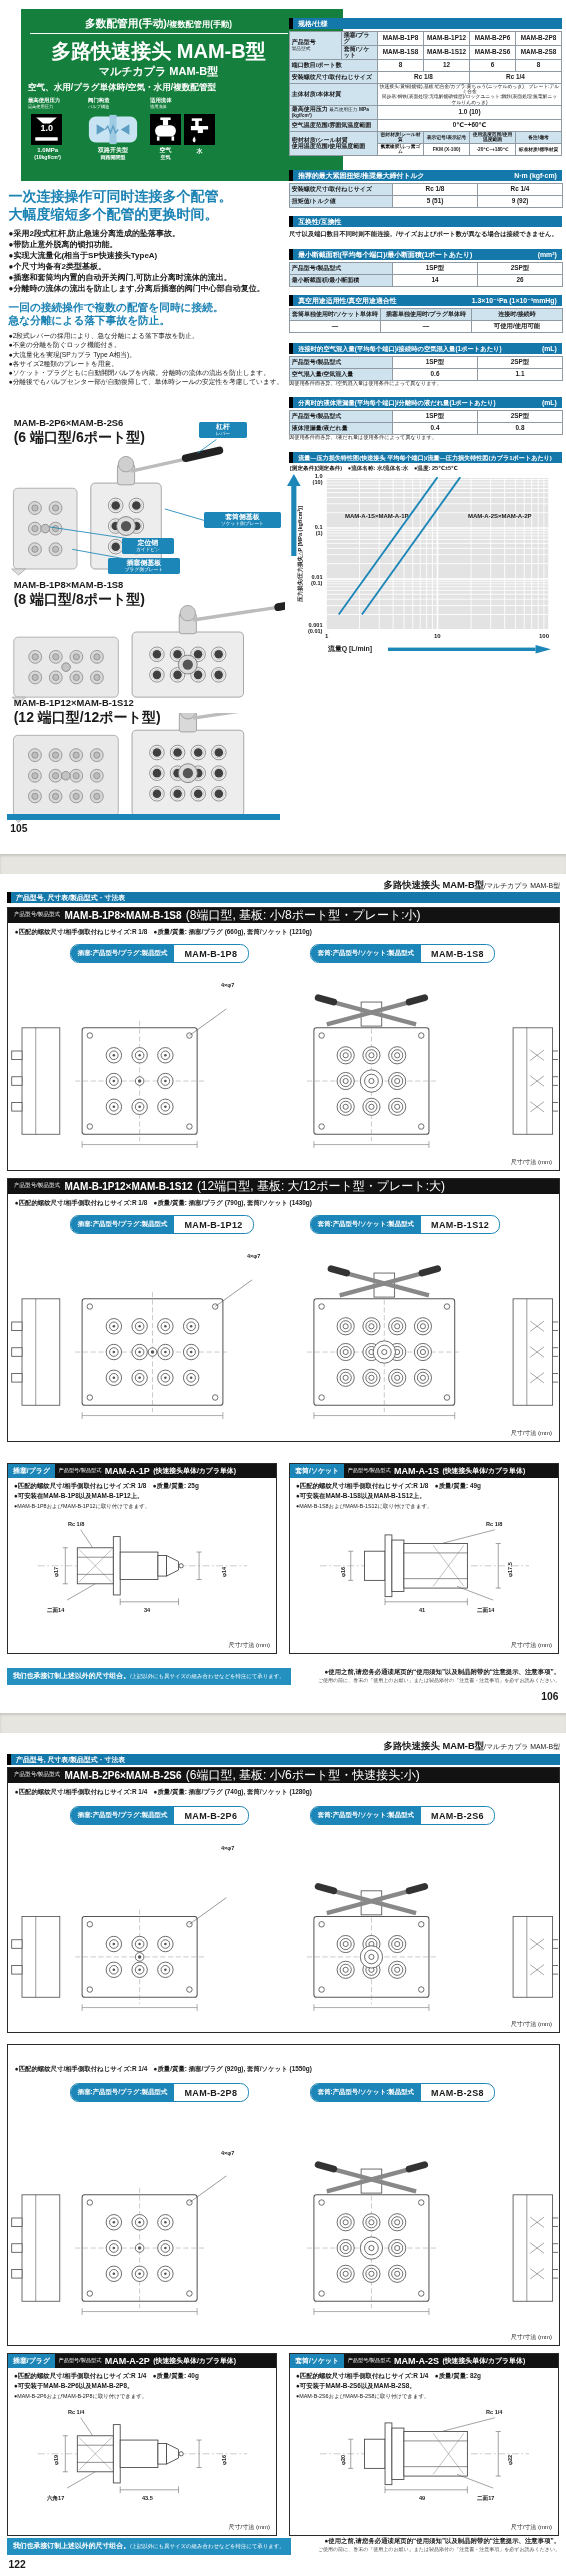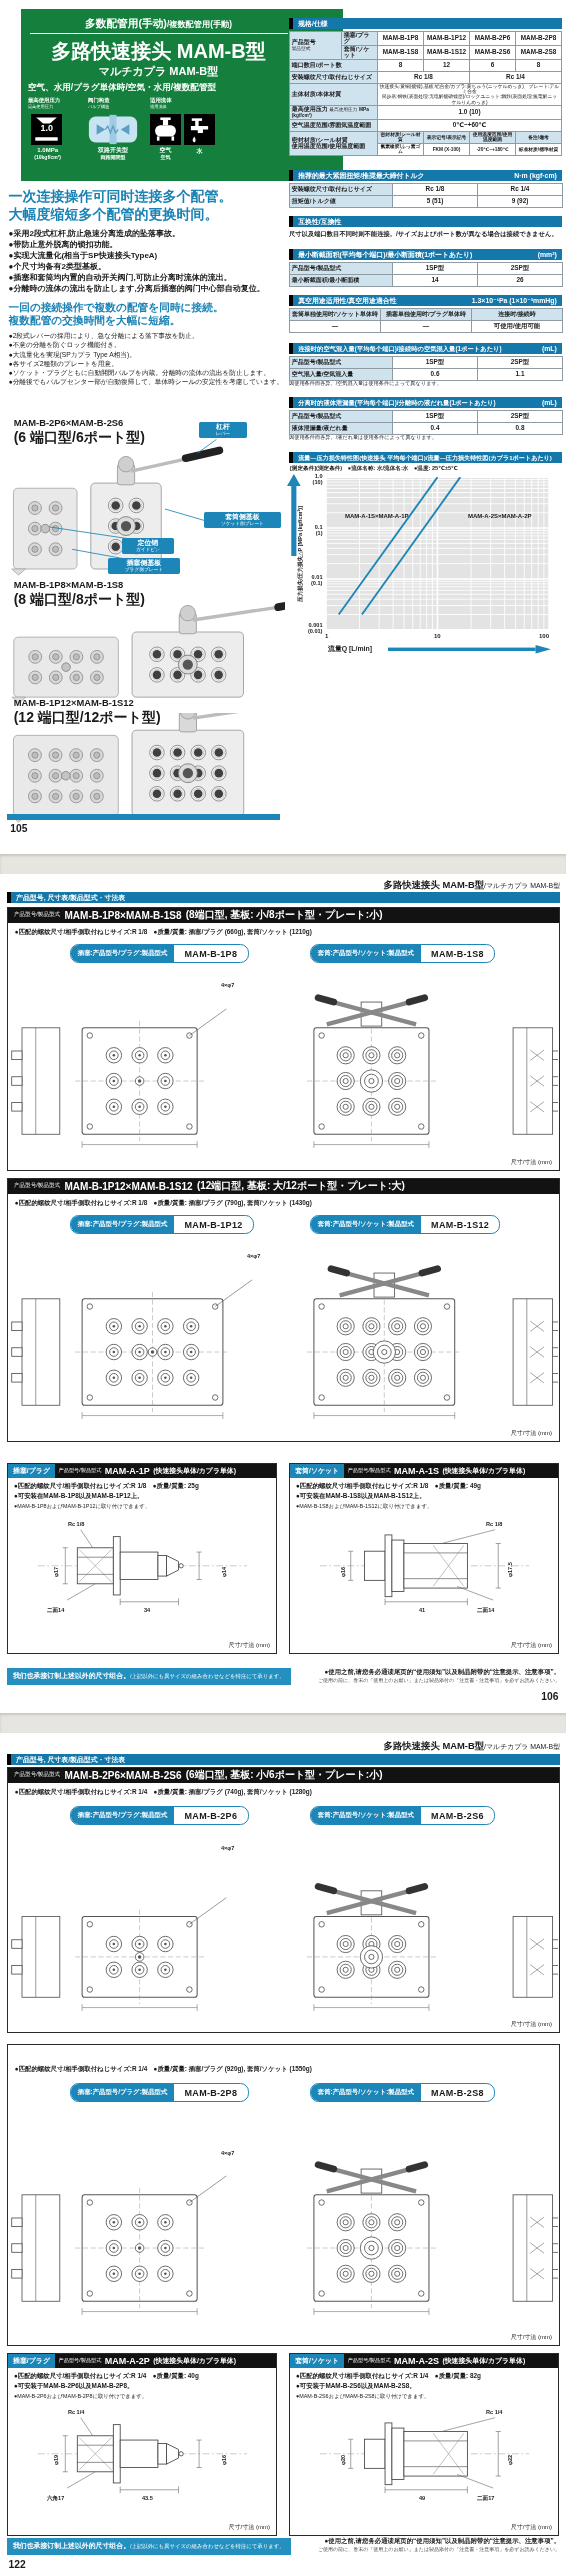--- a/index.html
+++ b/index.html
@@ -17,21 +17,21 @@
   .ct td{border:0.9px solid #8f9aa2;font-size:6px;padding:0 1.7px;height:12px;box-sizing:border-box;overflow:hidden;line-height:1.08}
   .ct td.lb{background:#cfe3ef;text-align:left;font-weight:bold}
   .ct td.vl{text-align:center;font-weight:bold;font-size:6.4px}
   .ct td.sm{font-size:4.8px}
   .tnote{position:absolute;font-size:5.2px;color:#222}
   
   .sbox{position:absolute;border:1.3px solid #2a2a2a;background:#fff;box-sizing:border-box}
   .pbar{height:14.6px;background:#121212;color:#fff;display:flex;align-items:center;gap:4.3px;padding:0 6px;white-space:nowrap;overflow:hidden}
   .pbar .l{font-size:5.6px;line-height:1.05}
   .pbar .m{font-size:10px;font-weight:bold}
-  .pbar .s{font-size:10px;font-weight:bold}
+  .pbar .s{font-size:12px;font-weight:normal}
   .spec-line{position:absolute;font-size:6.4px;white-space:nowrap;font-weight:bold}
   .pill{position:absolute;height:17px;border:1.3px solid #1d86b8;border-radius:8.6px;background:#fff;display:flex;overflow:hidden;align-items:stretch}
   .pill .pl{background:#1d86b8;color:#fff;font-size:6.4px;font-weight:bold;display:flex;align-items:center;padding:0 6.9px;white-space:nowrap}
   .pill .pm{font-weight:bold;font-size:9px;display:flex;align-items:center;padding:0 10.3px;white-space:nowrap;letter-spacing:0.3px}
   .dims{position:absolute;font-size:6px;color:#222}
   .dimlab{position:absolute;font-size:5.6px;font-weight:bold;white-space:nowrap;color:#222}
   .rot{transform:rotate(-90deg);transform-origin:center left}
   
   .ubox{position:absolute;width:270px;border:1.3px solid #2a2a2a;background:#fff;box-sizing:border-box}
   .uhead{height:13.7px;background:#121212;color:#fff;display:flex;align-items:center;gap:3.4px;white-space:nowrap;overflow:hidden}
@@ -141,21 +141,21 @@
   <div class="feat" style="left:8.6px;top:228px;font-size:8px;font-weight:bold">
     <div>●采用2段式杠杆,防止急速分离造成的坠落事故。</div>
     <div>●带防止意外脱离的锁扣功能。</div>
     <div>●实现大流量化(相当于SP快速接头TypeA)</div>
     <div>●个尺寸均备有2类型基板。</div>
     <div>●插塞和套筒均内置的自动开关阀门,可防止分离时流体的流出。</div>
     <div>●分離時の流体の流出を防止します,分离后插塞的阀门中心部自动复位。</div>
   </div>
   <div class="hl" style="left:8.6px;top:301px;font-size:10.7px">
     <div>一回の接続操作で複数の配管を同時に接続。</div>
-    <div>複数配管の交換時間を大幅に短縮。</div>
+    <div>急な分離による落下事故を防止。</div>
   </div>
   <div class="feat" style="left:8.6px;top:331px;font-size:6.7px">
     <div>●2段式レバーの採用により、急な分離による落下事故を防止。</div>
     <div>●不意の分離を防ぐロック機能付き。</div>
     <div>●大流量化を実現(SPカプラ Type A相当)。</div>
     <div>●各サイズ2種類のプレートを用意。</div>
     <div>●ソケット・プラグともに自動開閉バルブを内蔵。分離時の流体の流出を防止します。</div>
     <div>●分離後でもバルブセンター部が自動復帰して、単体時シールの安定性を考慮しています。</div>
   </div>
 
@@ -982,21 +982,21 @@
     <span>多路快速接头 MAM-B型</span><span class="jp">/マルチカプラ MAM-B型</span>
   </div>
   <div class="tbar" style="left:6.9px;top:20.6px;width:553px">
         <span>产品型号, 尺寸表/製品型式・寸法表</span>
       </div>
 
   <div class="sbox" style="left:6.9px;top:34px;width:553px;height:266px">
     <div class="pbar">
       <span class="l">产品型号/製品型式</span>
           <span class="m">MAM-B-2P6×MAM-B-2S6</span>
-          <span class="s">(6端口型, 基板: 小/6ポート型・プレート:小)</span>
+          <span class="s">(6端口型, 基板: 小/6ポート型・快速接头:小)</span>
     </div>
     <div class="spec-line" style="left:6.9px;top:20px">●匹配的螺纹尺寸/相手側取付ねじサイズ:R 1/4　●质量/質量: 插塞/プラグ (740g), 套筒/ソケット (1280g)</div>
     <div class="pill" style="left:62px;top:38px">
       <span class="pl">插塞:产品型号/プラグ:製品型式</span>
           <span class="pm">MAM-B-2P6</span>
     </div>
     <div class="pill" style="left:302px;top:38px">
       <span class="pl">套筒:产品型号/ソケット:製品型式</span>
           <span class="pm">MAM-B-2S6</span>
     </div>

